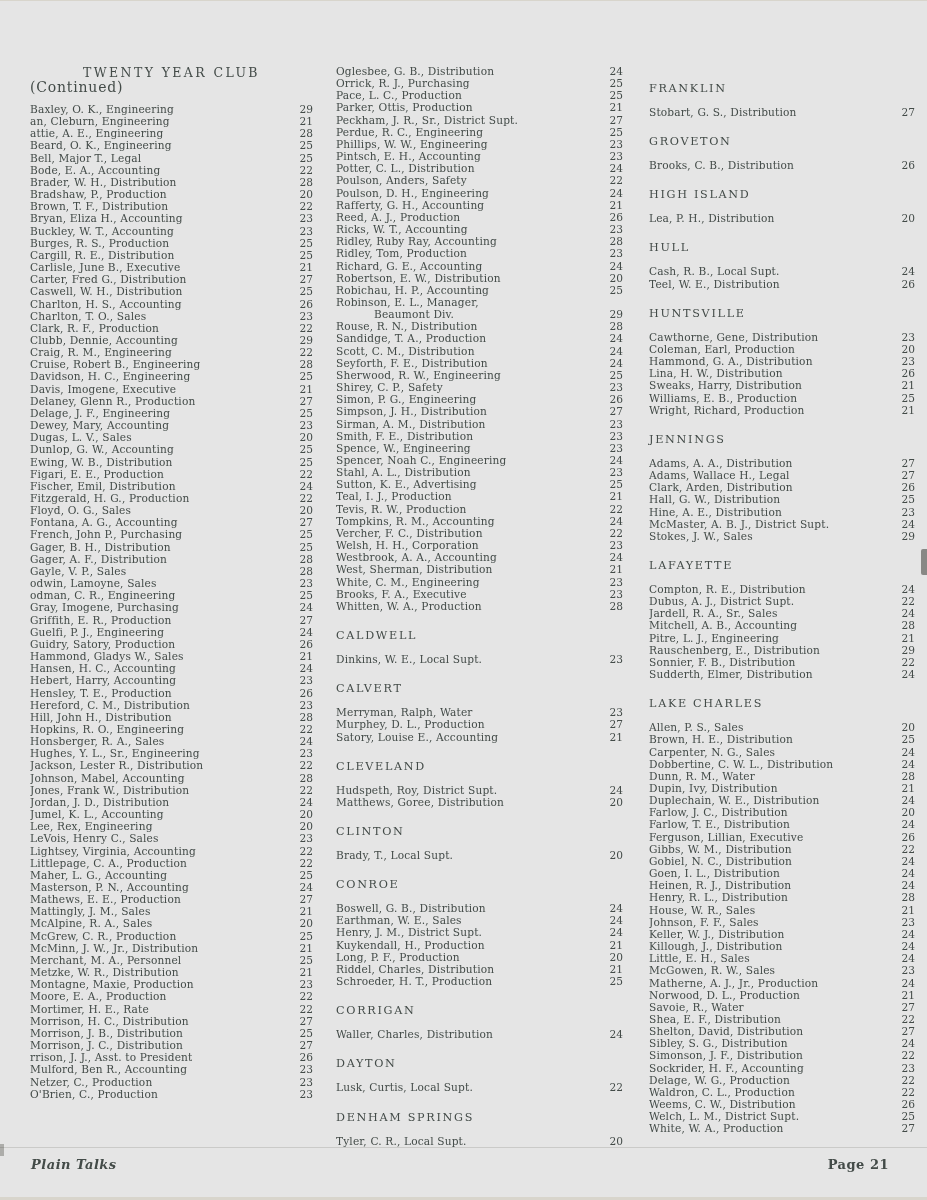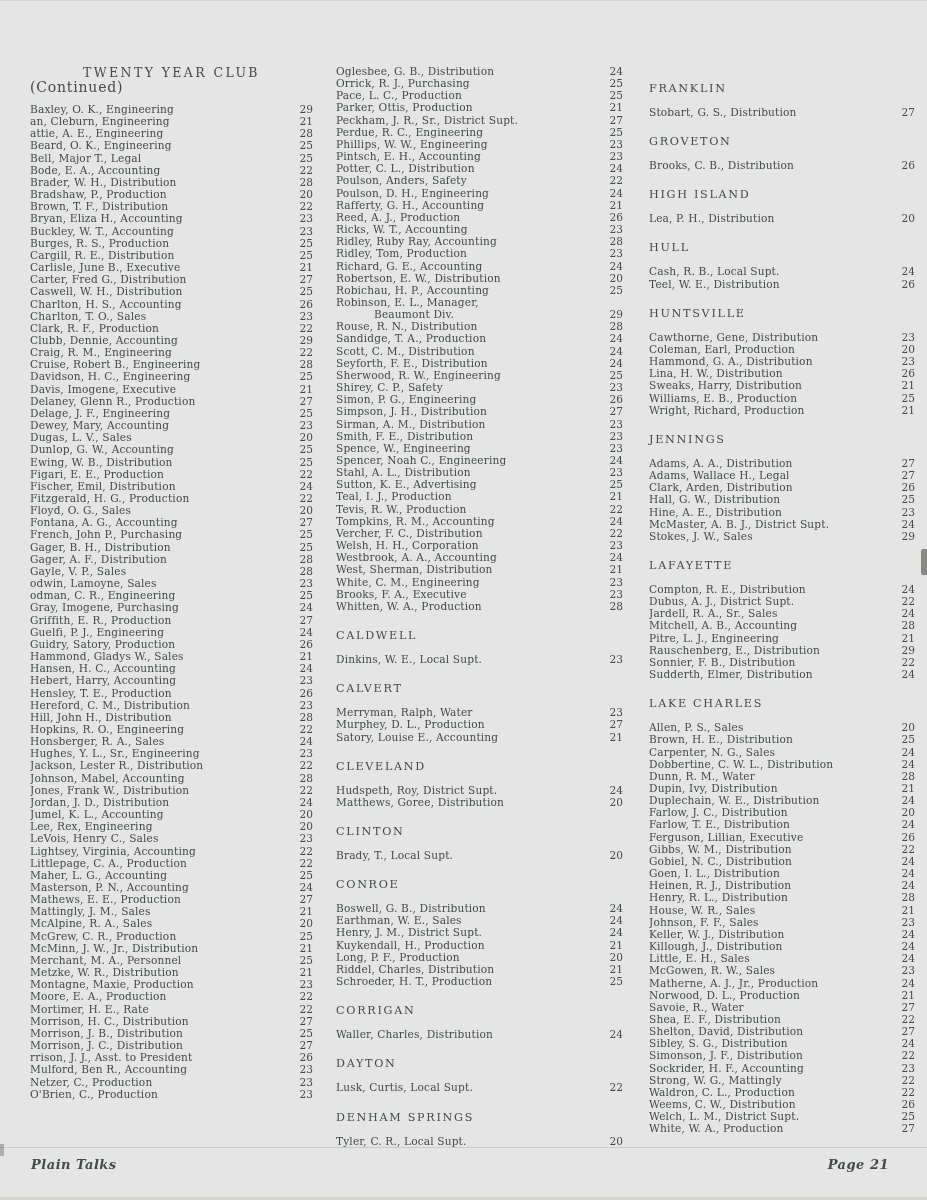--- a/index.html
+++ b/index.html
@@ -39,21 +39,21 @@
   .footer{
     position:absolute;left:0;right:0;top:1146px;height:54px;
     border-top:1px solid rgba(110,110,100,0.22);
   }
   .footer .fl{
     position:absolute;left:31px;top:9px;
     font-style:italic;font-weight:bold;font-size:13px;letter-spacing:0.5px;
   }
   .footer .fr{
     position:absolute;right:38px;top:9px;
-    font-style:italic;font-weight:bold;font-size:13px;letter-spacing:0.5px;
+    font-weight:bold;font-size:13px;letter-spacing:0.5px;
   }
   
   .artifact-right{
     position:absolute;right:0;top:548px;width:6px;height:26px;
     background:rgba(60,60,55,0.55);border-radius:2px 0 0 2px;
   }
   .artifact-left{
     position:absolute;left:0;top:1143px;width:4px;height:12px;
     background:rgba(70,70,60,0.35);
   }
@@ -920,21 +920,21 @@
           </div>
           <div class="entry">
             <span class="ename">Simonson, J. F., Distribution</span>
             <span class="eyears">22</span>
           </div>
           <div class="entry">
             <span class="ename">Sockrider, H. F., Accounting</span>
             <span class="eyears">23</span>
           </div>
           <div class="entry">
-            <span class="ename">Strong, W. G., Mattingly</span>
+            <span class="ename">Delage, W. G., Production</span>
             <span class="eyears">22</span>
           </div>
           <div class="entry">
             <span class="ename">Waldron, C. L., Production</span>
             <span class="eyears">22</span>
           </div>
           <div class="entry">
             <span class="ename">Weems, C. W., Distribution</span>
             <span class="eyears">26</span>
           </div>

